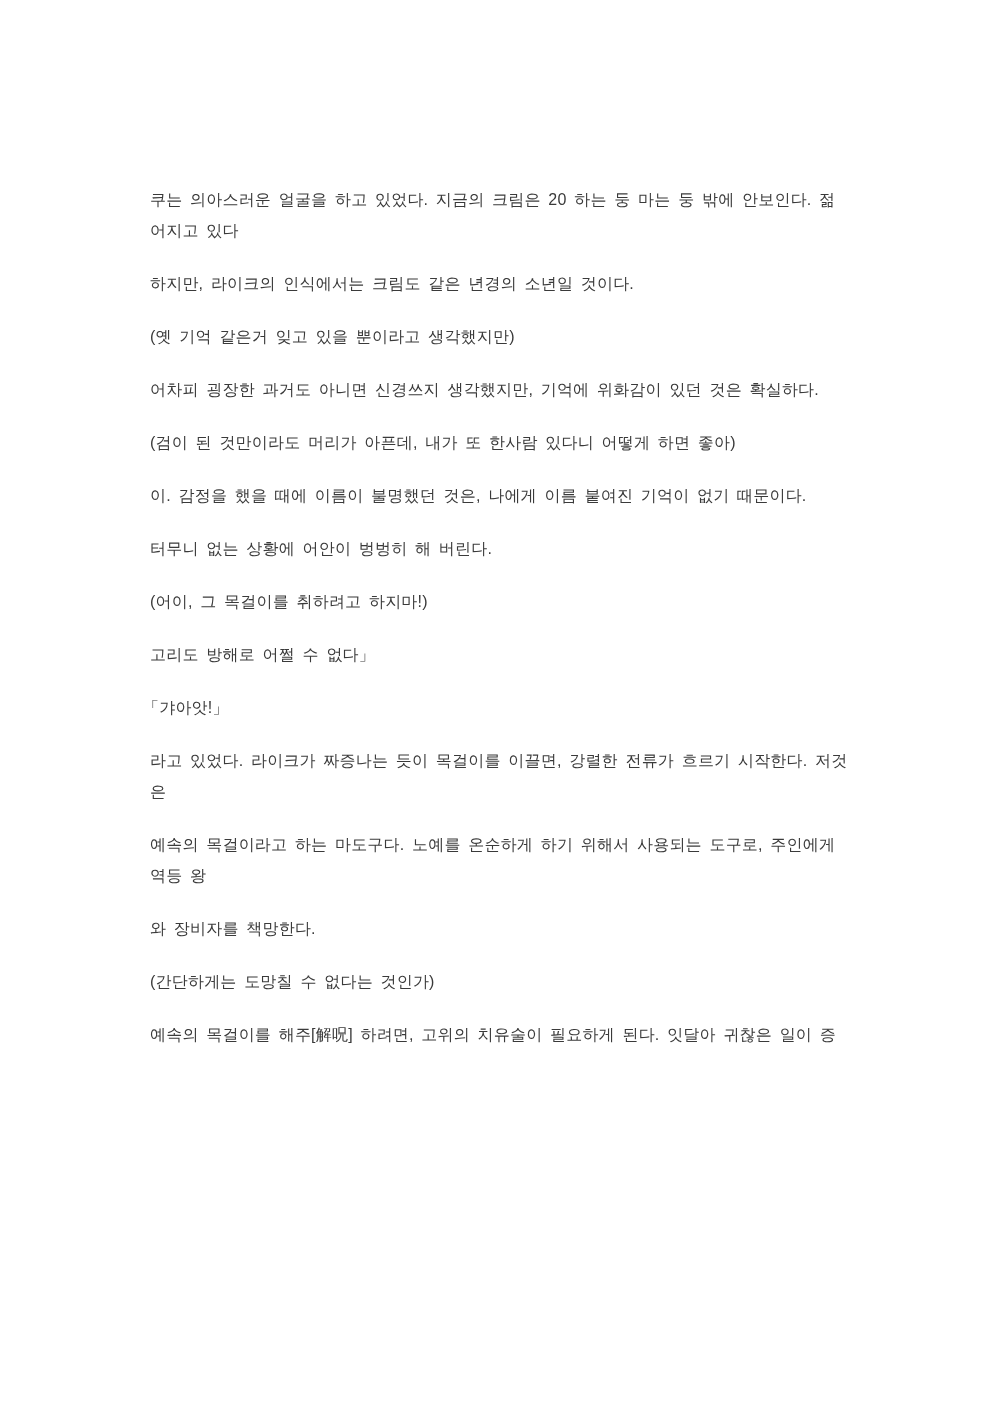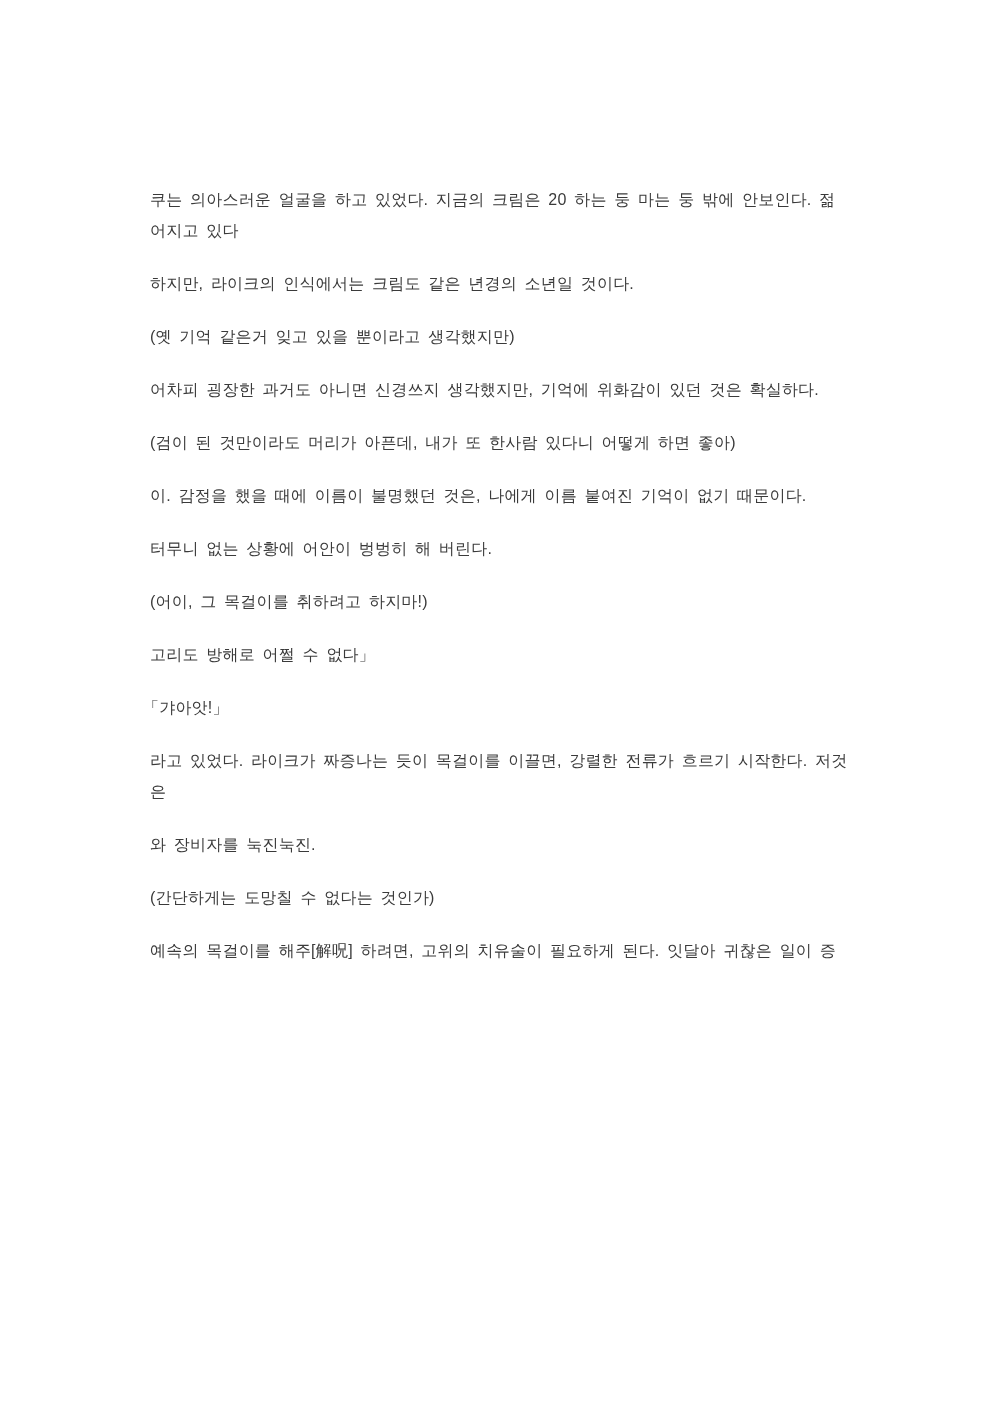--- a/index.html
+++ b/index.html
@@ -47,17 +47,19 @@
     <p class="para">(옛 기억 같은거 잊고 있을 뿐이라고 생각했지만)</p>
     <p class="para">어차피 굉장한 과거도 아니면 신경쓰지 생각했지만, 기억에 위화감이 있던 것은 확실하다.</p>
     <p class="para">(검이 된 것만이라도 머리가 아픈데, 내가 또 한사람 있다니 어떻게 하면 좋아)</p>
     <p class="para">이. 감정을 했을 때에 이름이 불명했던 것은, 나에게 이름 붙여진 기억이 없기 때문이다.</p>
     <p class="para">터무니 없는 상황에 어안이 벙벙히 해 버린다.</p>
     <p class="para">(어이, 그 목걸이를 취하려고 하지마!)</p>
     <p class="para">고리도 방해로 어쩔 수 없다」</p>
     <p class="para hang">「갸아앗!」</p>
     <p class="para">라고 있었다. 라이크가 짜증나는 듯이 목걸이를 이끌면, 강렬한 전류가 흐르기 시작한다. 저것
 은</p>
-    <p class="para">와 장비자를 눅진눅진.</p>
+    <p class="para">예속의 목걸이라고 하는 마도구다. 노예를 온순하게 하기 위해서 사용되는 도구로, 주인에게
+역등 왕</p>
+    <p class="para">와 장비자를 책망한다.</p>
     <p class="para">(간단하게는 도망칠 수 없다는 것인가)</p>
     <p class="para">예속의 목걸이를 해주[解呪] 하려면, 고위의 치유술이 필요하게 된다. 잇달아 귀찮은 일이 증</p>
   </div>
 </div>
 
 </body></html>

